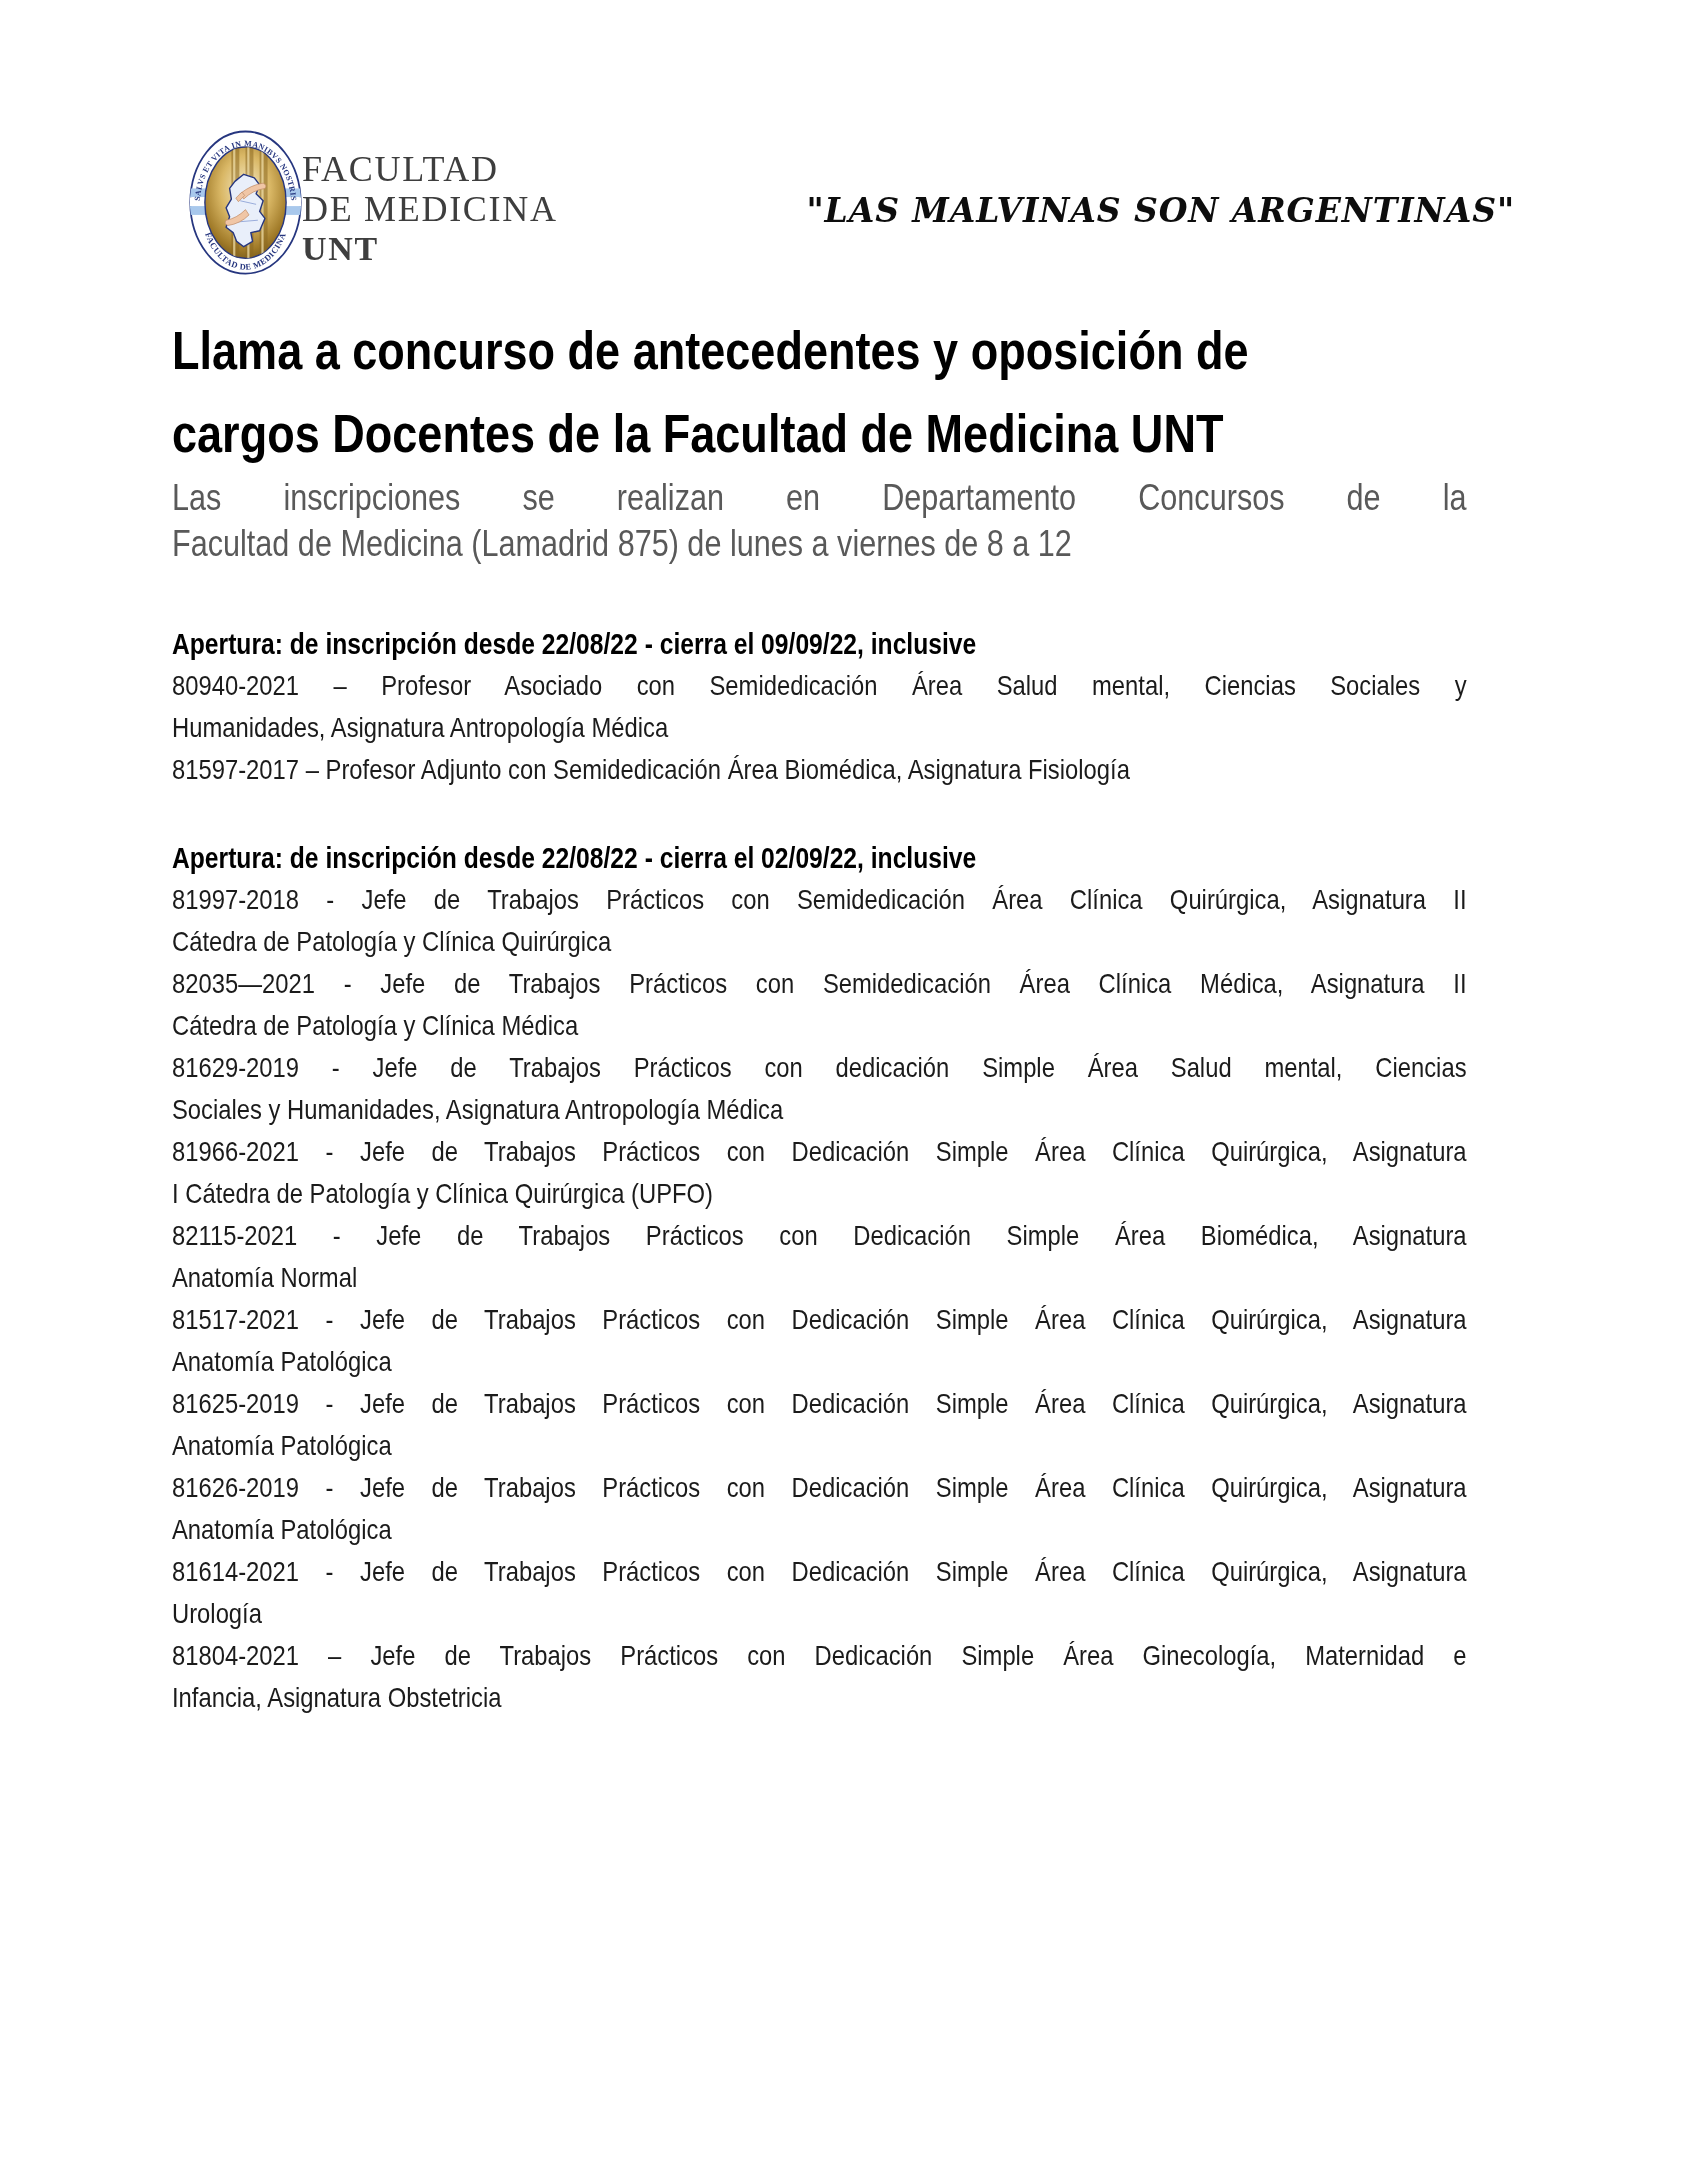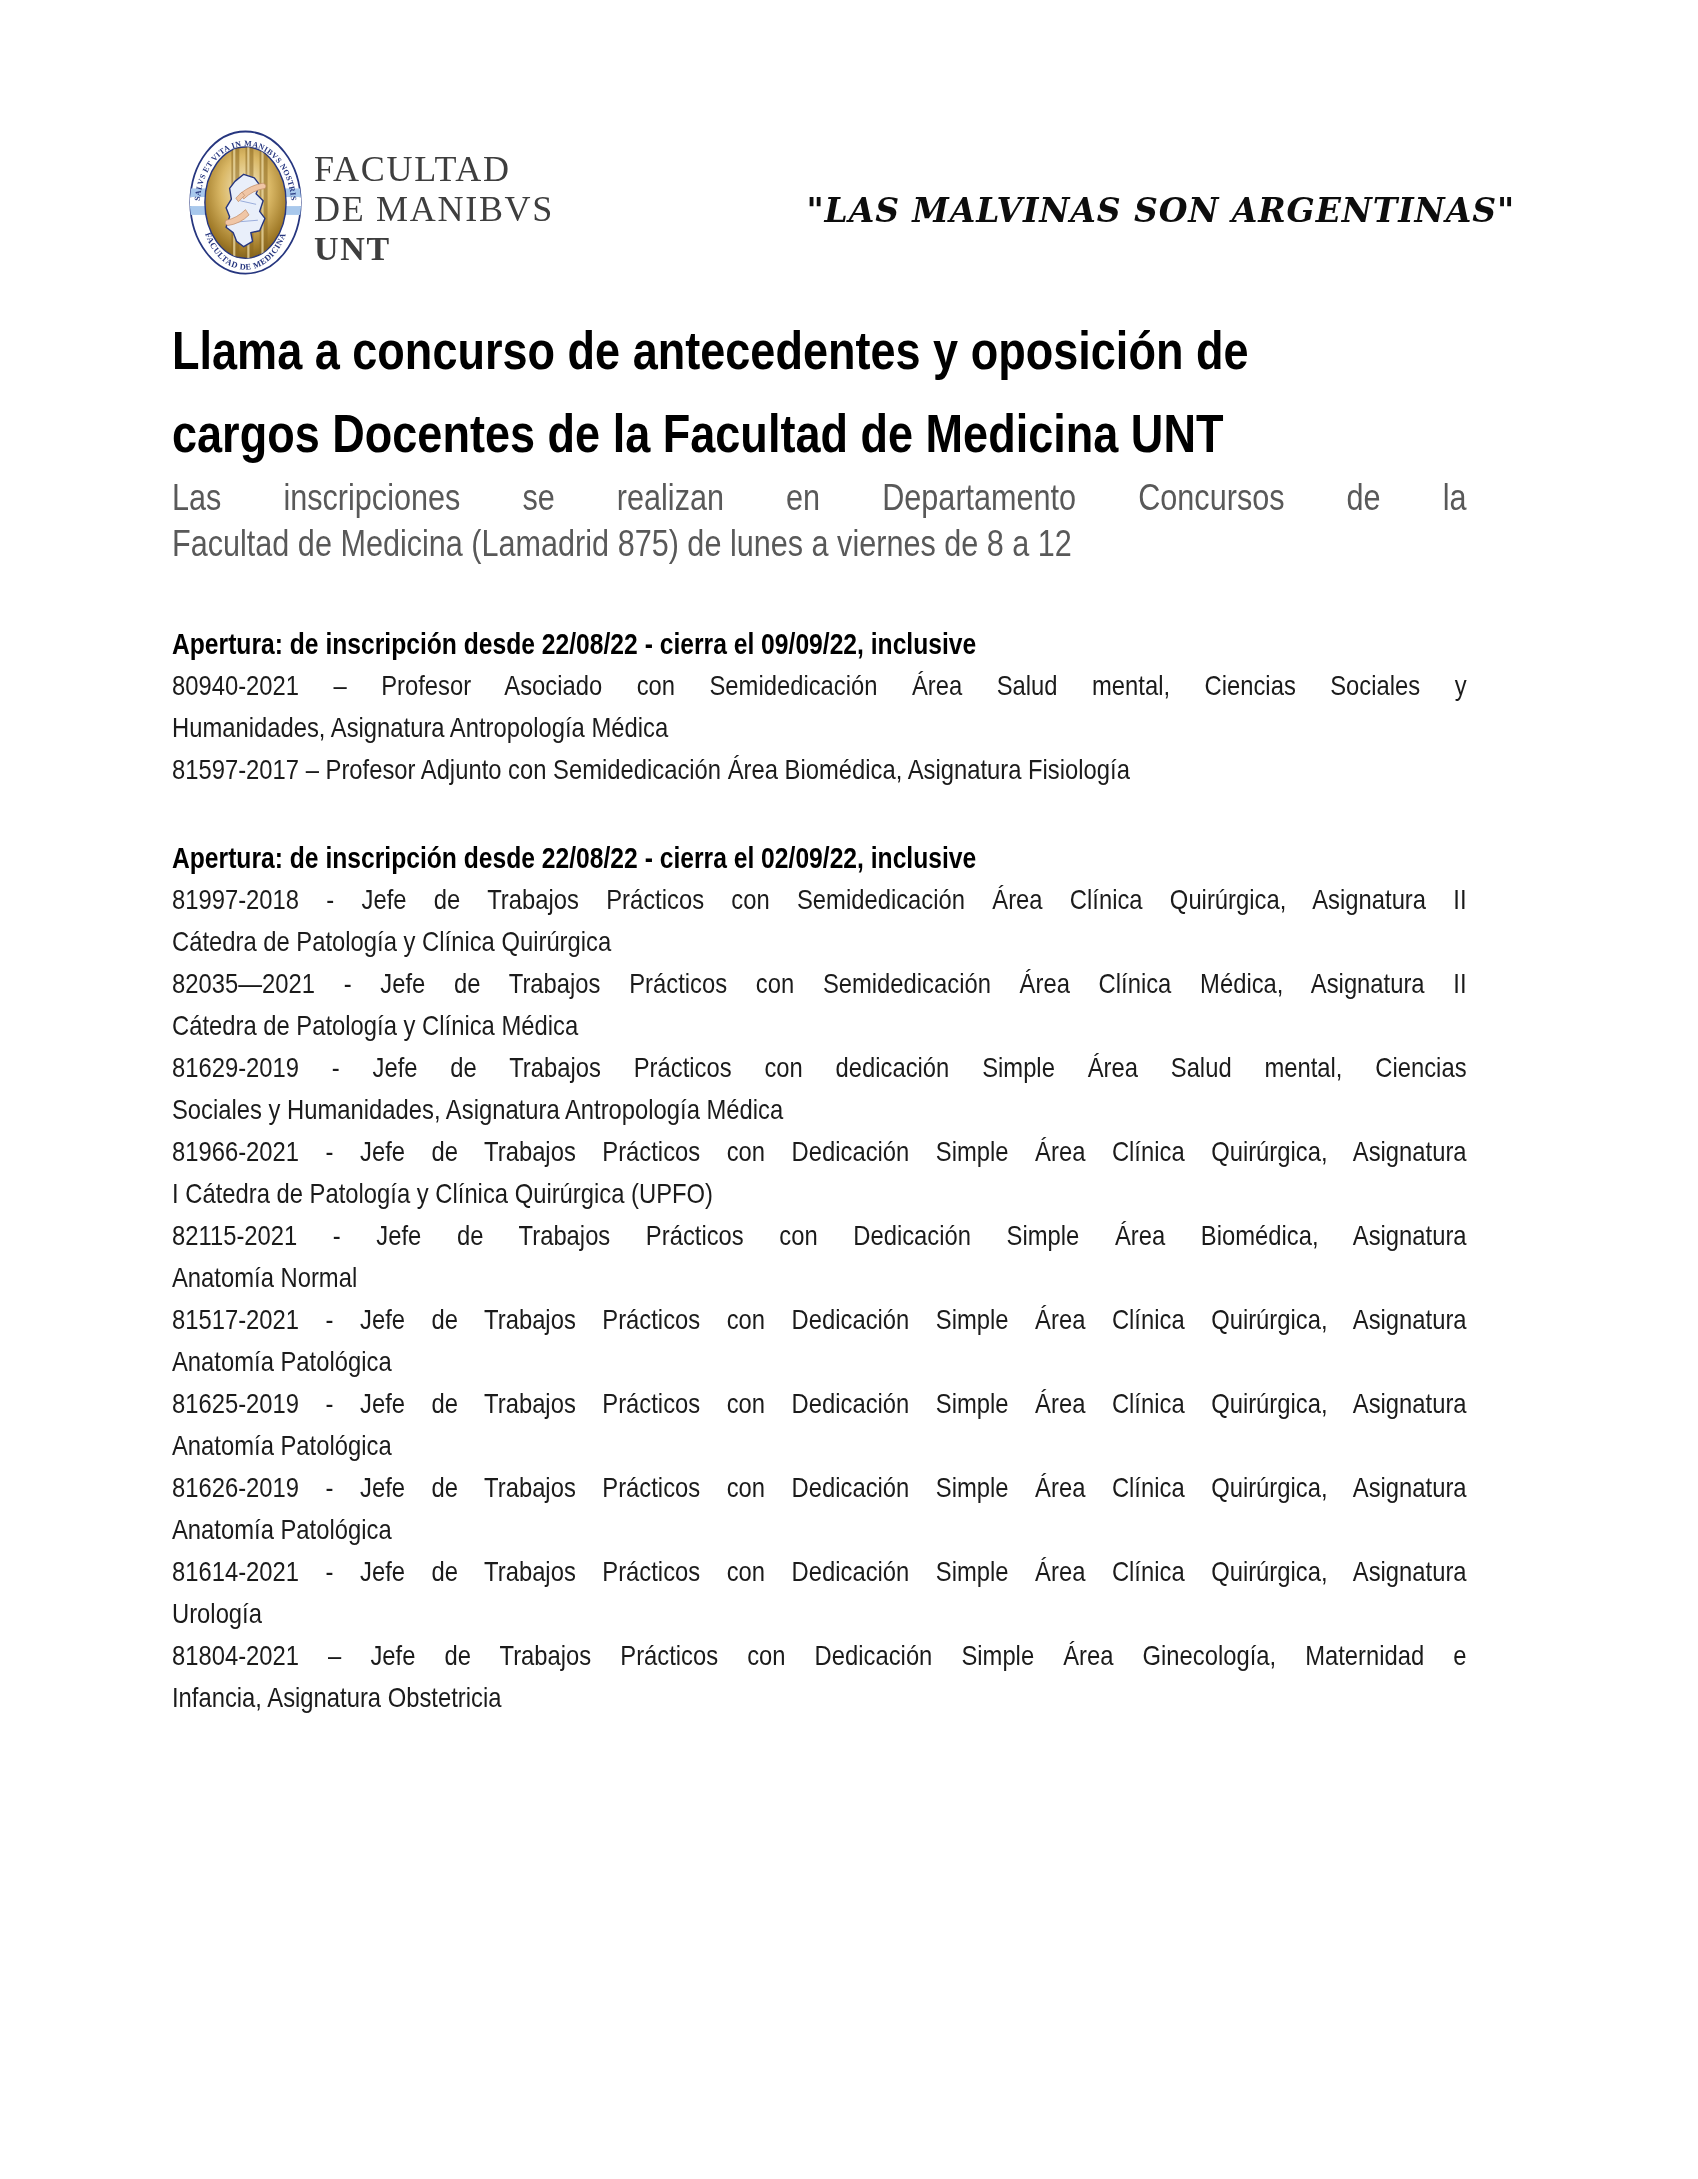--- a/index.html
+++ b/index.html
@@ -4,21 +4,21 @@
 <style>
   html,body{margin:0;padding:0;background:#ffffff;}
   .page{
     position:relative;width:1699px;height:2180px;background:var(--page-bg,#fff);
     overflow:hidden;font-family:"Liberation Sans",sans-serif;color:var(--body-text,#1b1b1b);
   }
   
   .logo{position:absolute;left:189px;top:130px;display:flex;align-items:flex-start;}
   .seal{width:113px;height:146px;flex:0 0 auto;}
   .wordmark{
-    margin-left:12px;padding-top:19px;
+    padding-top:19px;
     font-family:"Liberation Serif","DejaVu Serif",serif;
     color:var(--wordmark-text,#3e3e3e);
     font-size:36px;line-height:40px;letter-spacing:1.7px;font-weight:500;
   }
   .wordmark .wm-unt{font-size:34px;font-weight:bold;}
   .motto{
     position:absolute;top:191px;right:184px;
     font-family:"DejaVu Serif","Liberation Serif",serif;
     font-weight:bold;font-style:italic;
     font-size:33px;letter-spacing:0.9px;color:var(--motto-text,#0d0d0d);
@@ -103,21 +103,21 @@
       <text font-family="Liberation Serif, DejaVu Serif, serif" font-size="9" font-weight="bold" letter-spacing="0.4" style="fill:var(--seal-navy,#26367f)">
         <textPath href="#topArc" startOffset="50%" text-anchor="middle">SALVS ET VITA IN MANIBVS NOSTRIS</textPath>
       </text>
       <text font-family="Liberation Serif, DejaVu Serif, serif" font-size="9.5" font-weight="bold" letter-spacing="0.6" style="fill:var(--seal-navy,#26367f)">
         <textPath href="#botArc" startOffset="50%" text-anchor="middle">FACULTAD DE MEDICINA</textPath>
       </text>
     </svg>
 
     <div class="wordmark">
       <div>FACULTAD</div>
-      <div>DE MANIBVS</div>
+      <div>DE MEDICINA</div>
       <div class="wm-unt">UNT</div>
     </div>
   </div>
 
   <div class="motto">"LAS MALVINAS SON ARGENTINAS"</div>
 
   <main class="content">
     <h1 class="title">
         <div>Llama a concurso de antecedentes y oposición de</div>
         <div>cargos Docentes de la Facultad de Medicina UNT</div>

